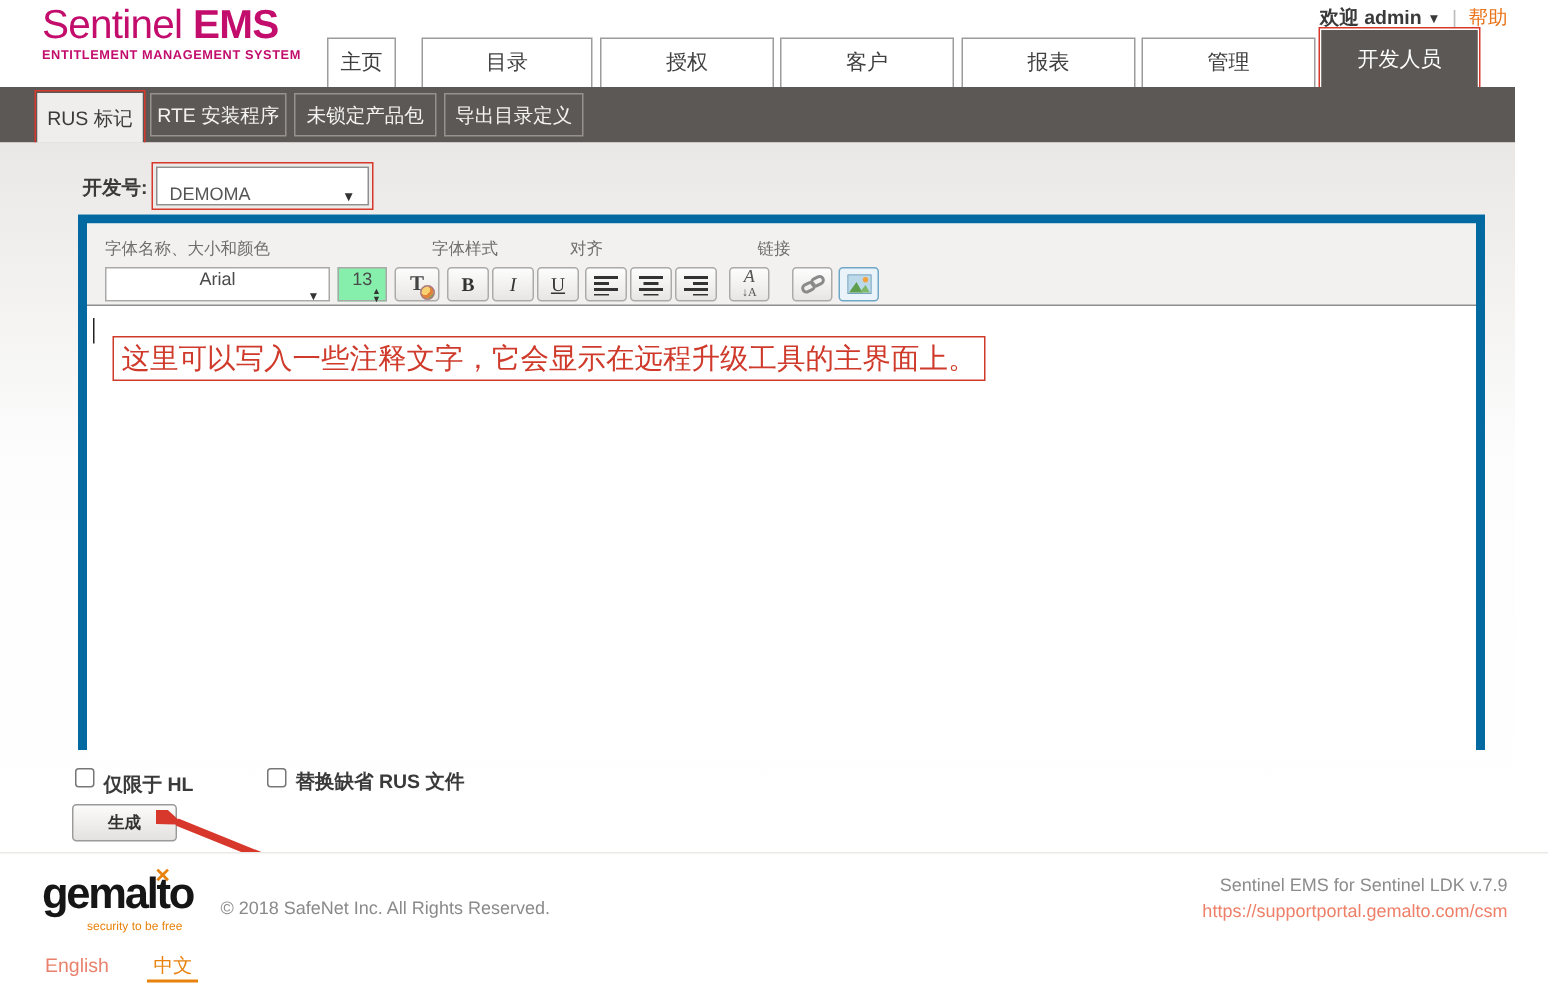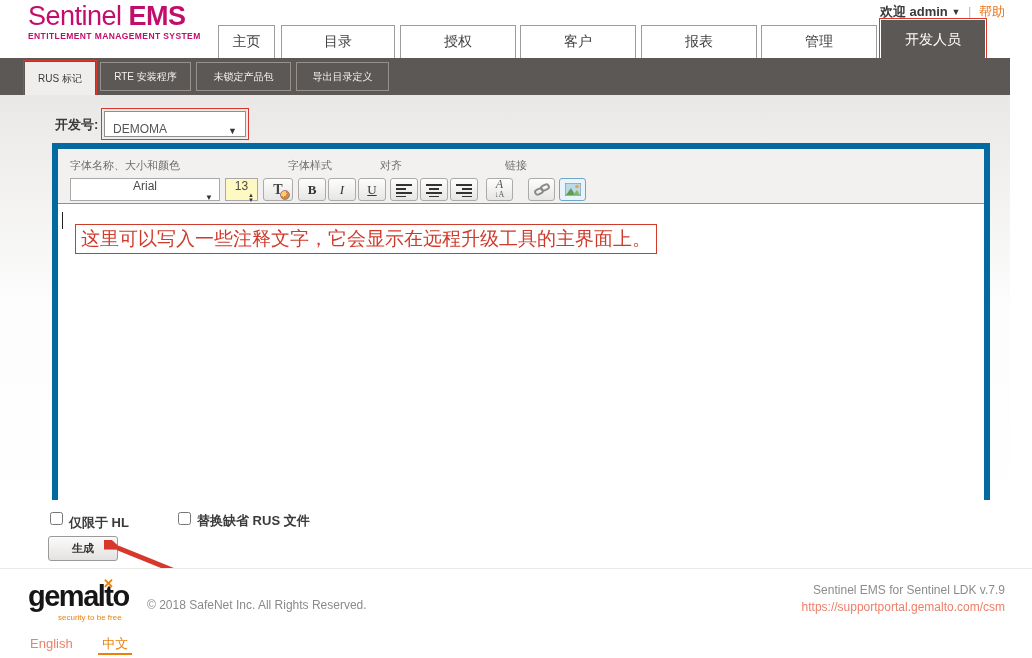--- a/index.html
+++ b/index.html
@@ -18,21 +18,21 @@
   #welcome .help { color:#E8751A; }
   #welcome .user { font-weight:700; }
 
   .main-tab { top:25px; height:34px; background:#FFF; border:1px solid #9C9C9C;
     color:#3F3F3F; font-size:14px; display:flex; align-items:center; justify-content:center; }
   .main-tab.active { top:20px; height:39px; background:#5C5855; border-color:#5C5855;
     color:#FFF; outline:1px solid #D8382B; outline-offset:1px; }
 
   
   #subnav { left:0; top:58px; width:1010px; height:37px; background:#5C5855; }
-  .sub-tab { top:4px; height:29px; border:1px solid #96918D; color:#F4F3F2; font-size:10px;
+  .sub-tab { top:4px; height:29px; border:1px solid #96918D; color:#F4F3F2; font-size:13px;
     display:flex; align-items:center; justify-content:center; }
   .sub-tab.active { height:33px; background:#EFEEEC; border-color:#EFEEEC; color:#3A3A3A;
     outline:1px solid #D8382B; outline-offset:1px; }
 
   
   #content { left:0; top:95px; width:1010px; height:473px;
     background:linear-gradient(#EAE8E6 0%, #FDFDFD 45%, #FFFFFF 100%); }
   #dev-label { left:55px; top:116px; font-size:13px; font-weight:700; color:#3A3A3A; }
   #dev-select { left:104px; top:111px; width:142px; height:26px; background:#FFF;
     border:1px solid #8F8F8F; outline:1px solid #D8382B; outline-offset:2px;
@@ -42,21 +42,21 @@
   #editor { left:52px; top:143px; width:938px; height:357px; border:6px solid #0369a1; background:#FFF; }
   #toolbar { position:absolute; left:0; top:0; width:100%; height:55px;
     background:#F2F1EF; border-bottom:1px solid #8F8F8F; }
   .tb-label { position:absolute; top:9px; font-size:11px; color:#6E6E6E; }
   .tb-ctl { position:absolute; top:29px; height:23px;flex-direction:column; }
   .tb-select { background:#FFF; border:1px solid #A9A9A9; display:flex; align-items:center;
     padding:0 6px; font-size:12px; color:#4A4A4A; }
   .tb-select .arrow { margin-left:auto; font-size:8px; color:#333; }
   .tb-btn { background:linear-gradient(#FDFDFD,#E7E6E4); border:1px solid #ABABAB; border-radius:3px;
     display:flex; align-items:center; justify-content:center; font-size:13px; color:#333; }
-  .spin { background:#fef9c3; border:1px solid #A9A9A9; display:flex; align-items:center;
+  .spin { background:#86efac; border:1px solid #A9A9A9; display:flex; align-items:center;
     padding:0 3px; font-size:12px; color:#4A4A4A; }
   .spin .arrows { margin-left:auto; display:flex; flex-direction:column; line-height:5px;
     font-size:6px; color:#333; }
   .glyph-serif { font-family:"Liberation Serif", serif; }
   .align-svg line { stroke:#333; stroke-width:2; }
   .color-T { font-family:"Liberation Serif", serif; font-weight:700; font-size:14px; color:#444; position:relative; }
   .palette-dot { position:absolute; right:-7px; bottom:-2px; width:10px; height:10px; border-radius:50%;
     background:radial-gradient(circle at 30% 30%, #F7D070 0 40%, #E2833C 40% 70%, #7FA85B 70%); border:1px solid #A77; }
   .case-glyph { font-family:"Liberation Serif", serif; font-style:italic; font-size:12px; color:#555; line-height:9px; text-align:center; }
   .case-glyph .small { font-size:8px; font-style:normal; }
@@ -97,21 +97,21 @@
   <div id="brand-name" class="abs"><span>Sentinel</span> <span class="bold">EMS</span></div>
   <div id="brand-sub" class="abs">ENTITLEMENT MANAGEMENT SYSTEM</div>
 
   <div id="welcome" class="abs">
     <span class="user">欢迎 admin</span>
     <span class="caret">▼</span>
     <span class="sep">|</span>
     <span class="help">帮助</span>
   </div>
 
-  <div class="main-tab abs" style="left:218px;width:57px;">主页</div>
+  <div class="main-tab abs" style="left:218px;width:46px;">主页</div>
   <div class="main-tab abs" style="left:281px;width:114px;">目录</div>
   <div class="main-tab abs" style="left:400px;width:116px;">授权</div>
   <div class="main-tab abs" style="left:520px;width:116px;">客户</div>
   <div class="main-tab abs" style="left:641px;width:116px;">报表</div>
   <div class="main-tab abs" style="left:761px;width:116px;">管理</div>
   <div class="main-tab active abs" style="left:881px;width:104px;">开发人员</div>
 
   <div id="subnav" class="abs">
     <div class="sub-tab active abs" style="left:25px;width:70px;">RUS 标记</div>
     <div class="sub-tab abs" style="left:100px;width:91px;">RTE 安装程序</div>

